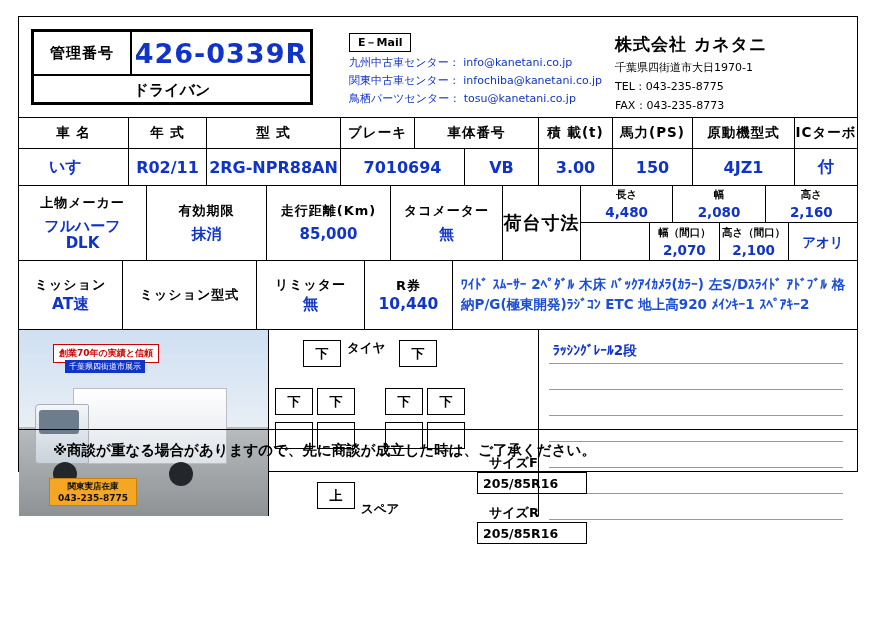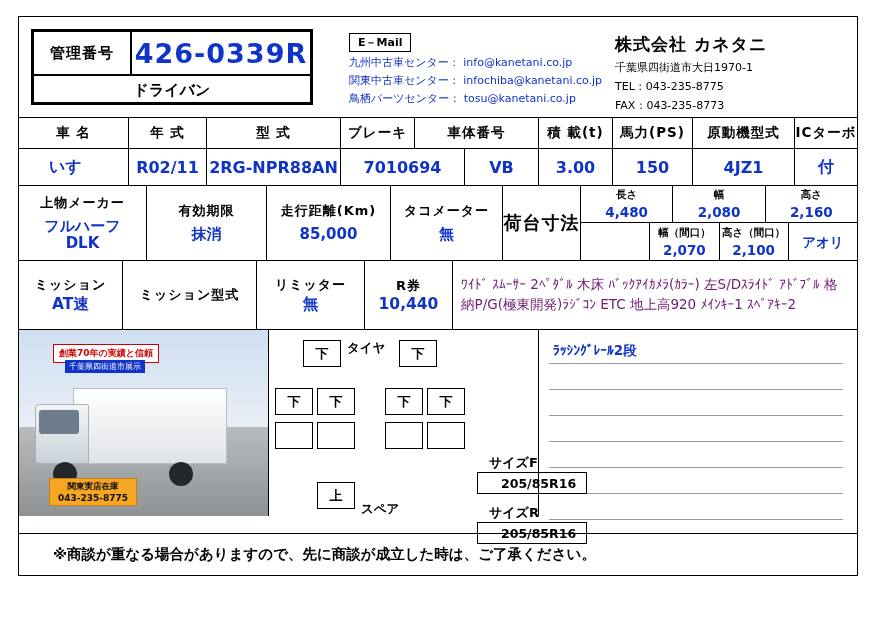--- a/index.html
+++ b/index.html
@@ -1,18 +1,18 @@
 <!DOCTYPE html>
 <html><head>
 <meta charset="utf-8">
 <style>
   html,body{margin:0;padding:0;background:#ffffff;}
   body{width:876px;height:620px;font-family:"DejaVu Sans","Liberation Sans",sans-serif;color:#000;}
   .page{position:relative;width:876px;height:620px;box-sizing:border-box;}
-  .sheet{position:absolute;left:18px;top:16px;width:840px;height:560px;border:1px solid #000;box-sizing:border-box;background:#fff;}
+  .sheet{position:absolute;left:18px;top:16px;width:840px;height:456px;border:1px solid #000;box-sizing:border-box;background:#fff;}
 
   
   .hdr{position:relative;height:100px;}
   .kanri-box{position:absolute;left:12px;top:12px;width:282px;height:76px;border:3px solid #000;box-sizing:border-box;}
   .kanri-top{display:flex;align-items:center;height:44px;border-bottom:2px solid #000;box-sizing:border-box;}
   .kanri-label{width:96px;text-align:center;font-size:15px;font-weight:bold;letter-spacing:1px;}
   .kanri-sep{width:2px;height:44px;background:#000;}
   .kanri-num{flex:1;text-align:center;font-size:27px;font-weight:bold;color:#1033c8;letter-spacing:1px;}
   .kanri-bottom{height:28px;line-height:28px;text-align:center;font-size:15px;font-weight:bold;}
 
@@ -49,21 +49,21 @@
   .dimrow:first-child .dimcell{border-bottom:1px solid #000;}
   .dlbl{font-size:10.5px;font-weight:bold;}
   .dval{font-size:13.5px;font-weight:bold;color:#1033c8;margin-top:2px;}
 
   
   .blk3{display:flex;border-top:1px solid #000;height:68px;}
   .b3cell{border-right:1px solid #000;box-sizing:border-box;display:flex;flex-direction:column;align-items:center;justify-content:center;height:100%;}
   .b3lbl{font-size:13px;font-weight:bold;letter-spacing:1px;}
   .b3val{font-size:15.5px;font-weight:bold;color:#1033c8;}
   .notes{flex:1;display:flex;align-items:center;padding:4px 8px;box-sizing:border-box;}
-  .notes-txt{font-size:13.5px;font-weight:normal;color:#701a75;line-height:1.45;}
+  .notes-txt{font-size:13.5px;font-weight:bold;color:#1d4ed8;line-height:1.45;}
 
   
   .blk4{display:flex;border-top:1px solid #000;height:186px;}
   .photo{width:250px;border-right:1px solid #000;box-sizing:border-box;position:relative;overflow:hidden;background:#9fb6cf;}
   .sky{position:absolute;left:0;top:0;width:100%;height:52%;background:linear-gradient(#cfe0f2,#e8eef5);}
   .ground{position:absolute;left:0;bottom:0;width:100%;height:48%;background:linear-gradient(#b9bcbf,#8f9295);}
   .truckbody{position:absolute;left:54px;top:58px;width:152px;height:74px;background:linear-gradient(#ffffff,#dfe3e8);border:1px solid #b9bec4;}
   .cab{position:absolute;left:16px;top:74px;width:52px;height:58px;background:linear-gradient(#f3f6f9,#c9d2da);border:1px solid #a9b2ba;border-radius:4px 2px 2px 4px;}
   .windshield{position:absolute;left:20px;top:80px;width:40px;height:24px;background:#6e7d8c;border-radius:3px;}
   .wheel{position:absolute;bottom:30px;width:24px;height:24px;border-radius:50%;background:#23272b;}
@@ -72,21 +72,21 @@
   .bar-top{position:absolute;left:34px;top:14px;padding:2px 5px;background:#ffffff;border:1px solid #c00;font-size:9px;color:#c00;font-weight:bold;white-space:nowrap;}
   .bar-sub{position:absolute;left:46px;top:30px;padding:1px 4px;background:#1033c8;color:#fff;font-size:8px;white-space:nowrap;}
   .badge{position:absolute;left:30px;bottom:10px;width:86px;background:#f5a623;border:1px solid #c47f10;text-align:center;padding:2px 0;}
   .badge .b1{font-size:8.5px;font-weight:bold;color:#111;}
   .badge .b2{font-size:9px;font-weight:bold;color:#111;}
 
   .tires{width:270px;border-right:1px solid #000;box-sizing:border-box;position:relative;}
   .tbox{position:absolute;width:36px;height:25px;border:1px solid #000;display:flex;align-items:center;justify-content:center;font-size:13px;font-weight:bold;background:#fff;}
   .tlabel{position:absolute;font-size:12.5px;font-weight:bold;}
   .sizelbl{position:absolute;font-size:13px;font-weight:bold;}
-  .sizebox{position:absolute;width:110px;height:22px;border:1px solid #000;display:flex;align-items:center;padding-left:23px;box-sizing:border-box;font-size:12.5px;font-weight:bold;}
+  .sizebox{position:absolute;width:110px;height:22px;border:1px solid #000;display:flex;align-items:center;padding-left:5px;box-sizing:border-box;font-size:12.5px;font-weight:bold;}
 
   .memo{flex:1;position:relative;padding:10px 14px 0 10px;box-sizing:border-box;}
   .memo-title{font-size:13.5px;font-weight:bold;color:#1033c8;position:absolute;left:14px;top:12px;}
   .memo-lines{position:absolute;left:10px;right:14px;top:8px;}
   .mline{height:25px;border-bottom:1px solid #9a9a9a;}
 
   
   .footer{border-top:1px solid #000;height:42px;display:flex;align-items:center;padding-left:34px;box-sizing:border-box;}
   .footer span{font-size:14.5px;font-weight:bold;}
 </style>

